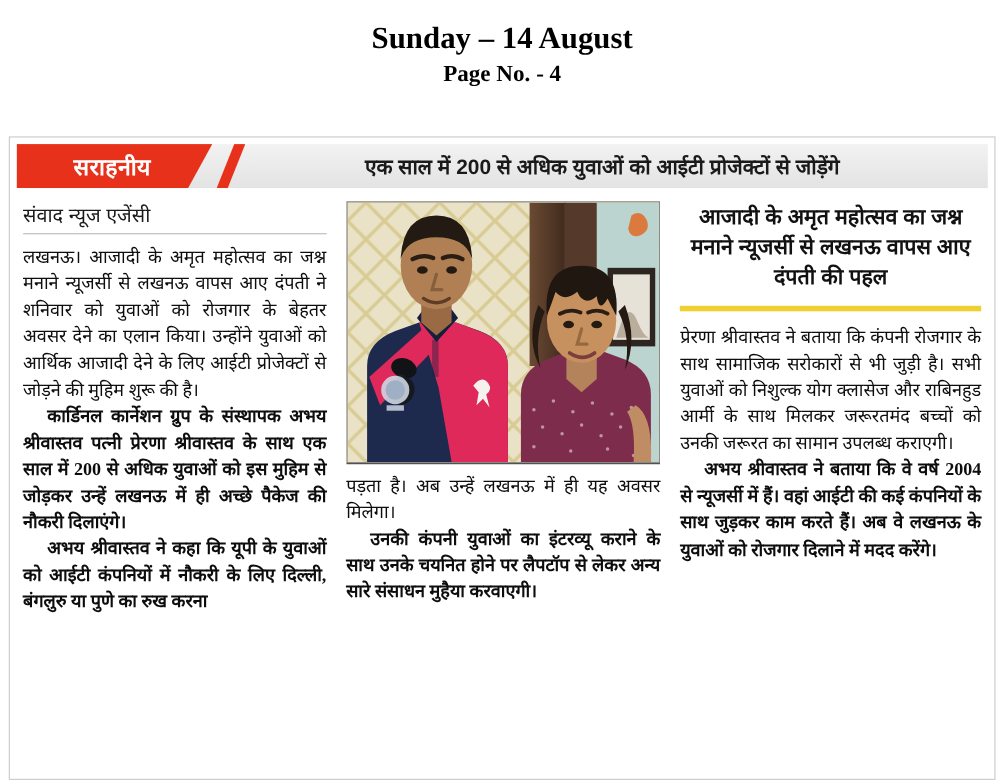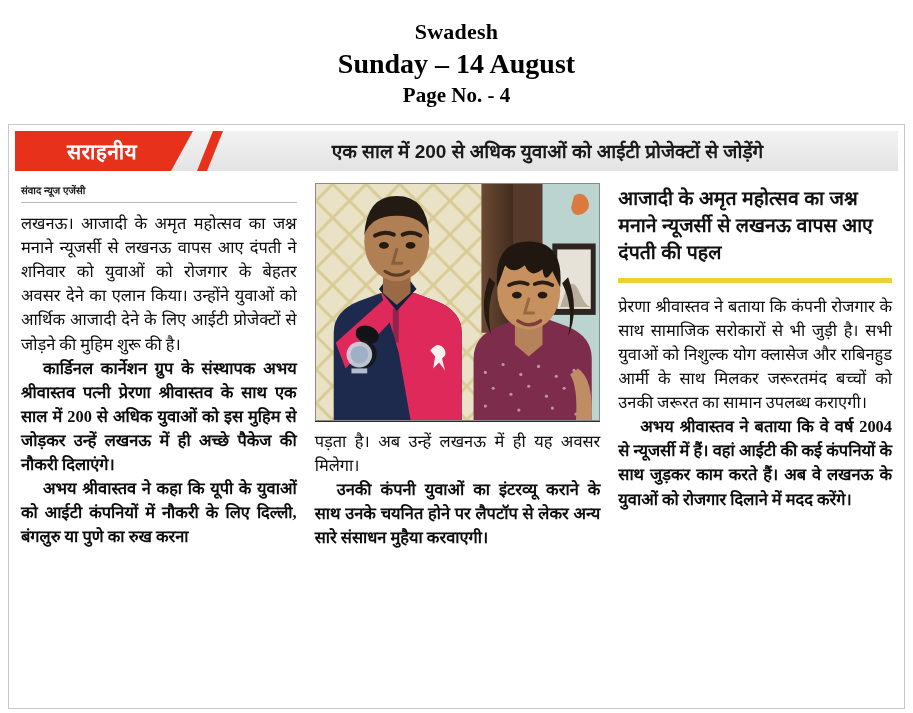--- a/index.html
+++ b/index.html
@@ -106,22 +106,22 @@
     margin: 12px 12px 0 12px;
     gap: 18px;
     align-items: flex-start;
   }
   .col-left   { width: 278px; }
   .col-mid    { width: 288px; }
   .col-right  { width: 276px; }
 
   .byline {
     font-family: "Liberation Sans", "DejaVu Sans", sans-serif;
-    font-weight: bold;
-    font-size: 10px;
+    font-weight: normal;
+    font-size: 18px;
     color: #1a1a1a;
     margin-bottom: 5px;
   }
   .byline-rule {
     border-top: 1px solid #b9b9b9;
     margin-bottom: 9px;
   }
 
   p.body-text {
     margin: 0 0 0 0;
@@ -159,34 +159,33 @@
     margin: 0 0 8px 0;
   }
 
   
   .lead-box {
     font-family: "Liberation Sans", "DejaVu Sans", sans-serif;
     font-weight: bold;
     font-size: 19.5px;
     line-height: 1.38;
     color: #111111;
-    text-align: left;
+    text-align: center;
     padding-top: 2px;
   }
   .gold-rule {
     height: 5px;
     background: #efd033;
     margin: 12px 0 12px 0;
   }
 </style>
 </head>
 <body>
 
 <div class="masthead">
-  <div class="paper-name">Swadesh</div>
   <div class="issue-date">Sunday – 14 August</div>
   <div class="page-no">Page No. - 4</div>
 </div>
 
 <div class="clipping">
 
   <div class="kicker-band">
     <div class="kicker-tag">सराहनीय</div>
     <div class="kicker-slash"></div>
     <div class="kicker-text">एक साल में 200 से अधिक युवाओं को आईटी प्रोजेक्टों से जोड़ेंगे</div>

